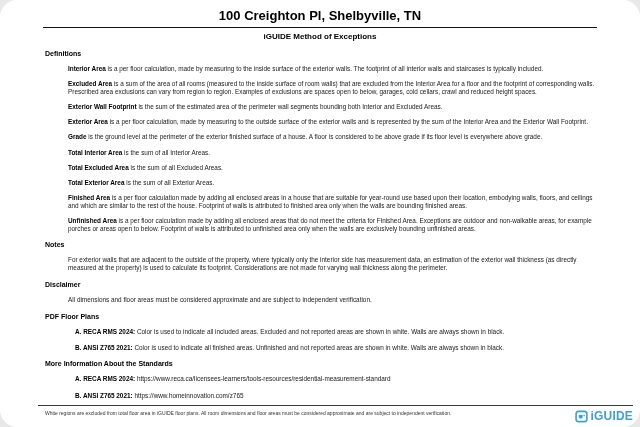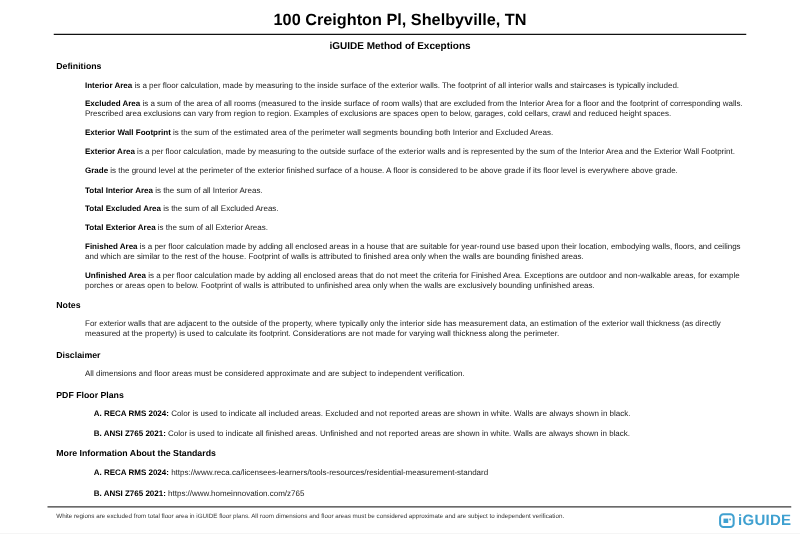--- a/index.html
+++ b/index.html
@@ -5,20 +5,21 @@
   html,body { margin:0; padding:0; background:#e8e8e8; }
   .page {
     position:relative;
     width:640px; height:427px;
     background:#ffffff;
     font-family:"Liberation Sans", sans-serif;
     color:#1a1a1a;
     overflow:hidden;
     margin:0 auto;
     box-sizing:border-box;
+    border-radius:17px;
   }
   .content { padding:4px 45px 0 45px; }
   .doc-title {
     text-align:center;
     font-size:13px;
     font-weight:bold;
     color:#000;
     margin:4px 0 4px 0;
   }
   .title-rule {

